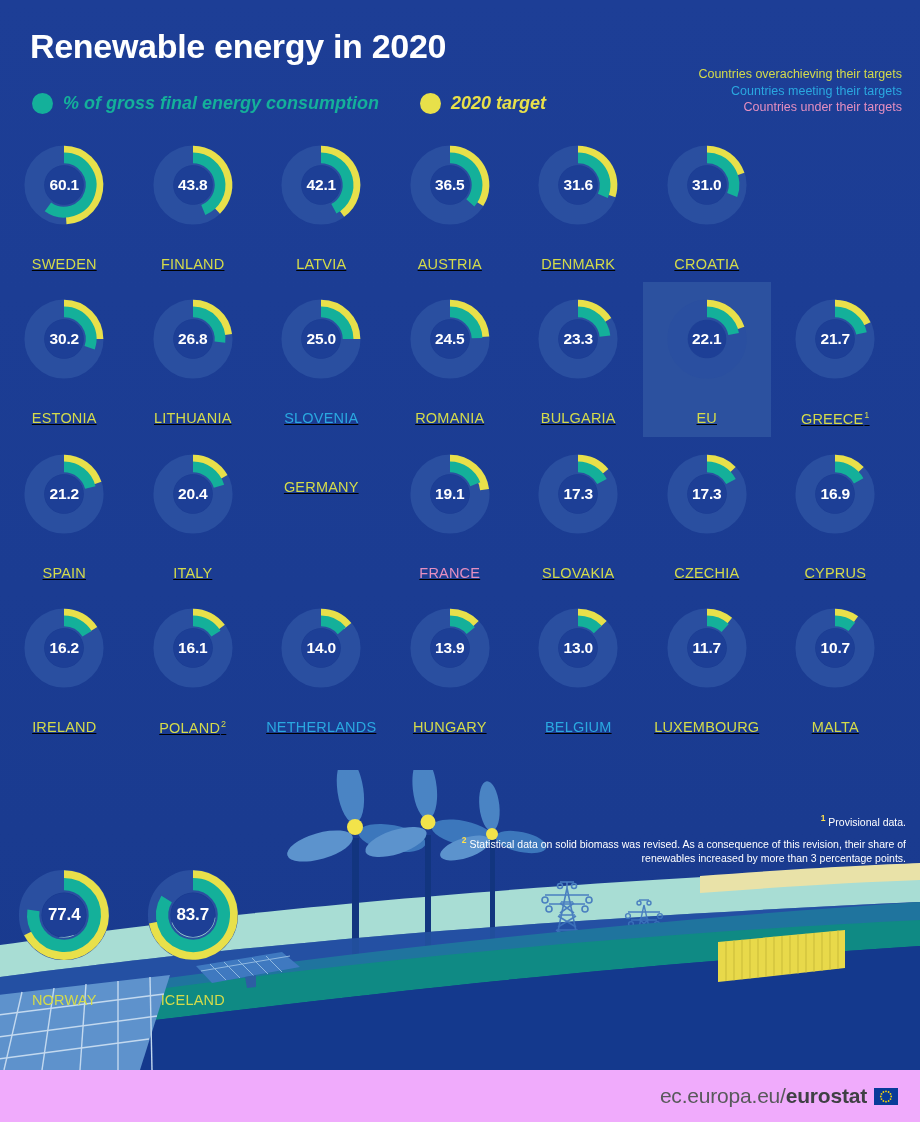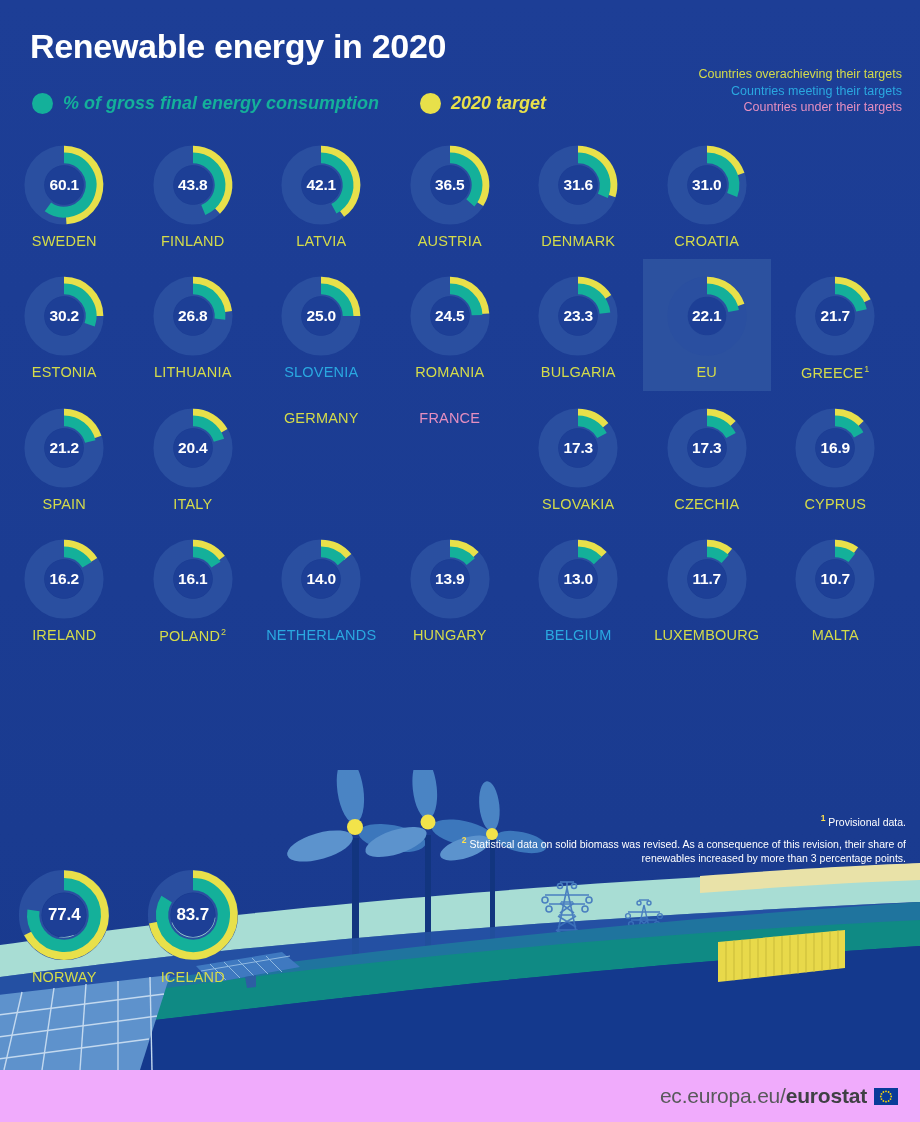--- a/index.html
+++ b/index.html
@@ -36,39 +36,39 @@
   #legend-target{left:420px;top:93px;}
   .legend-dot{width:21px;height:21px;border-radius:50%;display:block;}
   .legend-label{
     font-size:18px;font-weight:bold;font-style:italic;white-space:nowrap;
   }
 
   #keys{position:absolute;right:18px;top:66px;text-align:right;line-height:1.32;}
   .key-line{font-size:12.5px;display:block;white-space:nowrap;}
 
   
-  #grid{position:absolute;left:0;top:128px;width:792px;z-index:5;}
+  #grid{position:absolute;left:0;top:128px;width:792px;z-index:5;text-decoration:underline;}
   .row{display:flex;width:920px;}
   .cell{
     width:128.5px;
     display:flex;flex-direction:column;align-items:center;
     padding-top:14px;padding-bottom:10px;
     position:relative;
   }
   .cell.highlight{background:#2c519f;}
   .donut{position:relative;width:86px;height:86px;}
   .donut svg{display:block;}
   .donut .value{
     position:absolute;left:0;right:0;top:0;bottom:0;
     display:flex;align-items:center;justify-content:center;
     color:#ffffff;font-size:15.5px;font-weight:bold;
     letter-spacing:-0.2px;pointer-events:none;
   }
   .cname{
-    margin-top:5px;font-size:14.5px;letter-spacing:0.2px;
+    margin-top:28px;font-size:14.5px;letter-spacing:0.2px;
     white-space:nowrap;text-align:center;
   }
   .cname sup{font-size:9px;vertical-align:super;margin-left:1px;}
 
   
   #row-extra{display:flex;width:920px;position:absolute;left:0;top:866px;z-index:5;}
   #row-extra .cell{padding-top:0;}
   #row-extra .donut{width:98px;height:98px;}
   #row-extra .donut .value{font-size:17px;}
 
@@ -420,20 +420,29 @@
                 <circle cx="43" cy="43" r="19.35" fill="#1d3f96"></circle>
               </svg>
               <div class="value" style="color: rgb(255, 255, 255);">20.4</div>
             </div>
             <div class="cname" style="color: rgb(212, 219, 74);">ITALY</div>
           </div>
           <div class="cell">
             <div class="cname" style="color: rgb(212, 219, 74);">GERMANY</div>
           </div>
           <div class="cell">
+            <div class="donut">
+              <svg width="86" height="86" viewBox="0 0 86 86">
+                <circle cx="43" cy="43" r="29.669999999999998" fill="none" stroke="#2a4fa0" stroke-width="19.78"></circle>
+                <path d="M 43 8.169999999999995 A 34.830000000000005 34.830000000000005 0 0 1 77.55535504678326 38.63464347495528" fill="none" stroke="#e8e04a" stroke-width="9.03"></path>
+                <path d="M 43 15.91 A 27.09 27.09 0 0 1 68.24980643649293 33.18596031597386" fill="none" stroke="#14b09a" stroke-width="10.75"></path>
+                <circle cx="43" cy="43" r="19.35" fill="#1d3f96"></circle>
+              </svg>
+              <div class="value" style="color: rgb(255, 255, 255);">19.1</div>
+            </div>
             <div class="cname" style="color: rgb(229, 143, 192);">FRANCE</div>
           </div>
           <div class="cell">
             <div class="donut">
               <svg width="86" height="86" viewBox="0 0 86 86">
                 <circle cx="43" cy="43" r="29.669999999999998" fill="none" stroke="#2a4fa0" stroke-width="19.78"></circle>
                 <path d="M 43 8.169999999999995 A 34.830000000000005 34.830000000000005 0 0 1 69.83697624588075 20.798522437053137" fill="none" stroke="#e8e04a" stroke-width="9.03"></path>
                 <path d="M 43 15.91 A 27.09 27.09 0 0 1 66.98091622399622 30.399057294881658" fill="none" stroke="#14b09a" stroke-width="10.75"></path>
                 <circle cx="43" cy="43" r="19.35" fill="#1d3f96"></circle>
               </svg>

